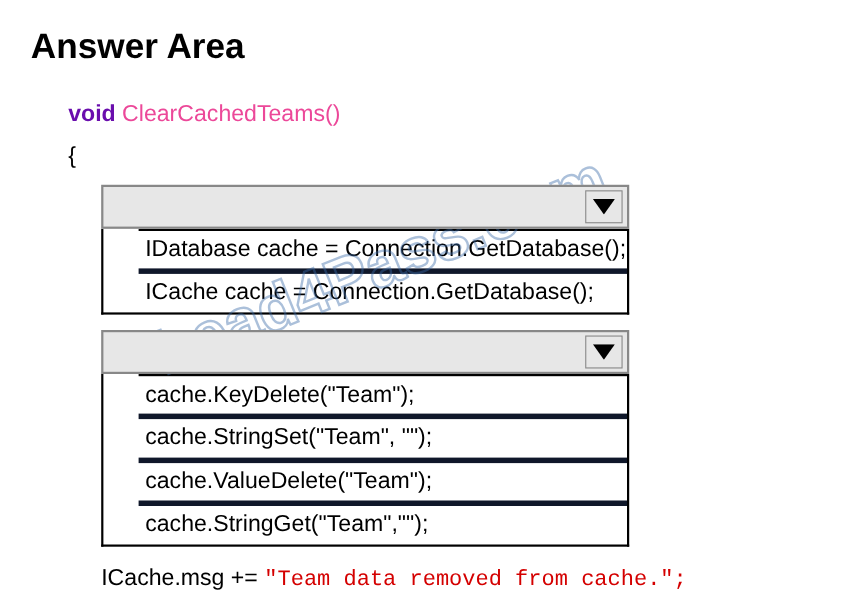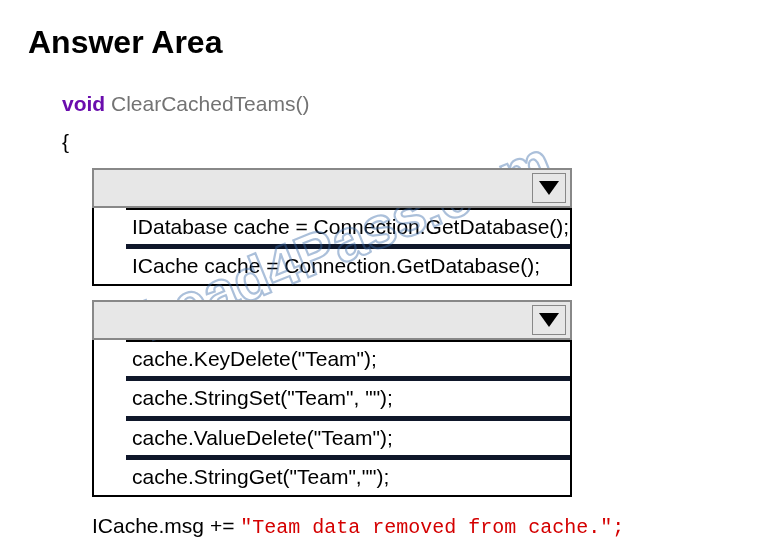--- a/index.html
+++ b/index.html
@@ -17,21 +17,21 @@
       color: #000;
       margin-bottom: 28px;
     }
     .code-area {
       font-family: Arial, Helvetica, sans-serif;
       font-size: 21px;
       padding-left: 34px;
       line-height: 1.45;
     }
     .kw-void { color: #6a0dad; font-weight: bold; }
-    .fn-name { color: #737373; }
+    .fn-name { color: #ec4899; }
     .brace { color: #000; margin: 8px 0; display:block; }
     .dropdown-block {
       margin: 10px 0 14px 30px;
       width: 480px;
     }
     .dropdown-header {
       height: 40px;
       background: #e7e7e7;
       border: 2px solid #888;
       position: relative;

